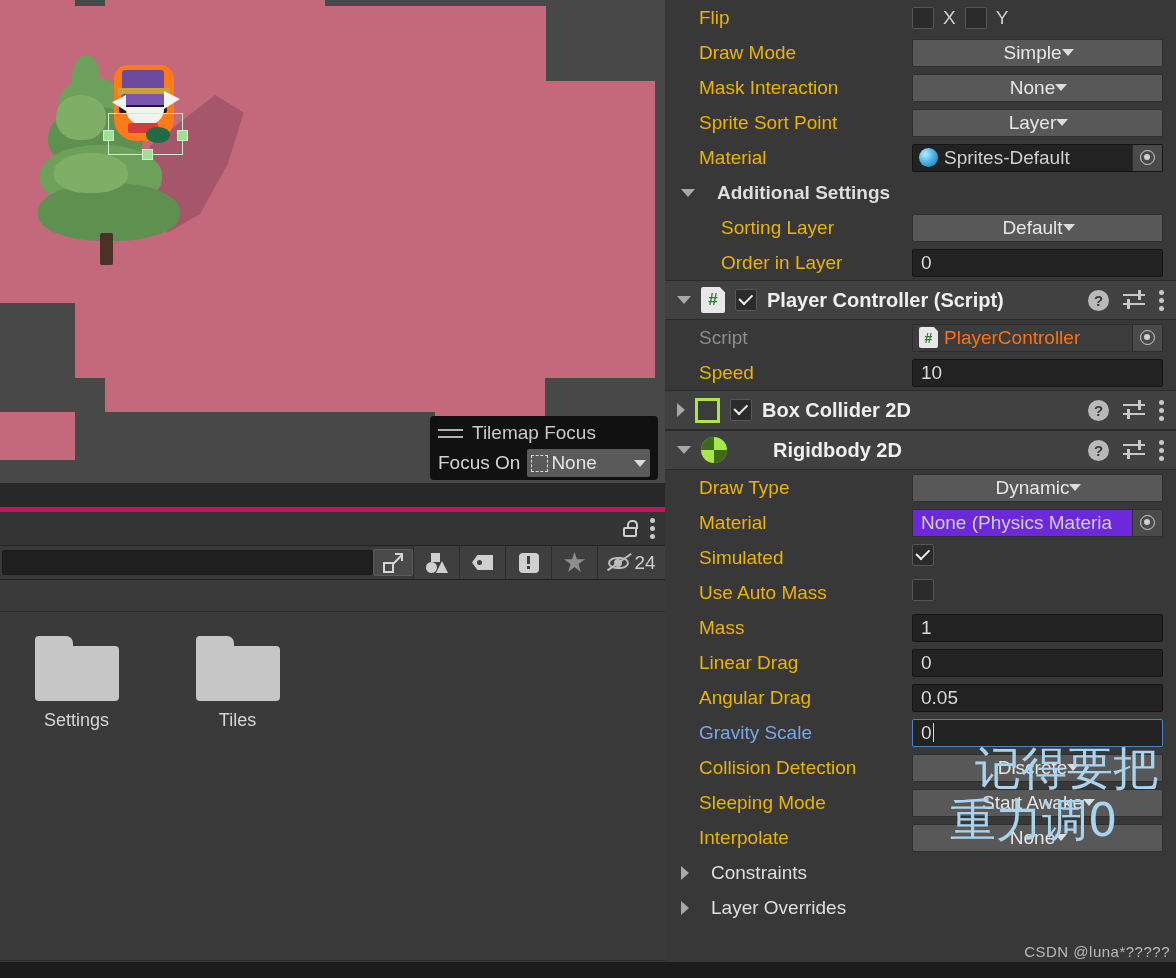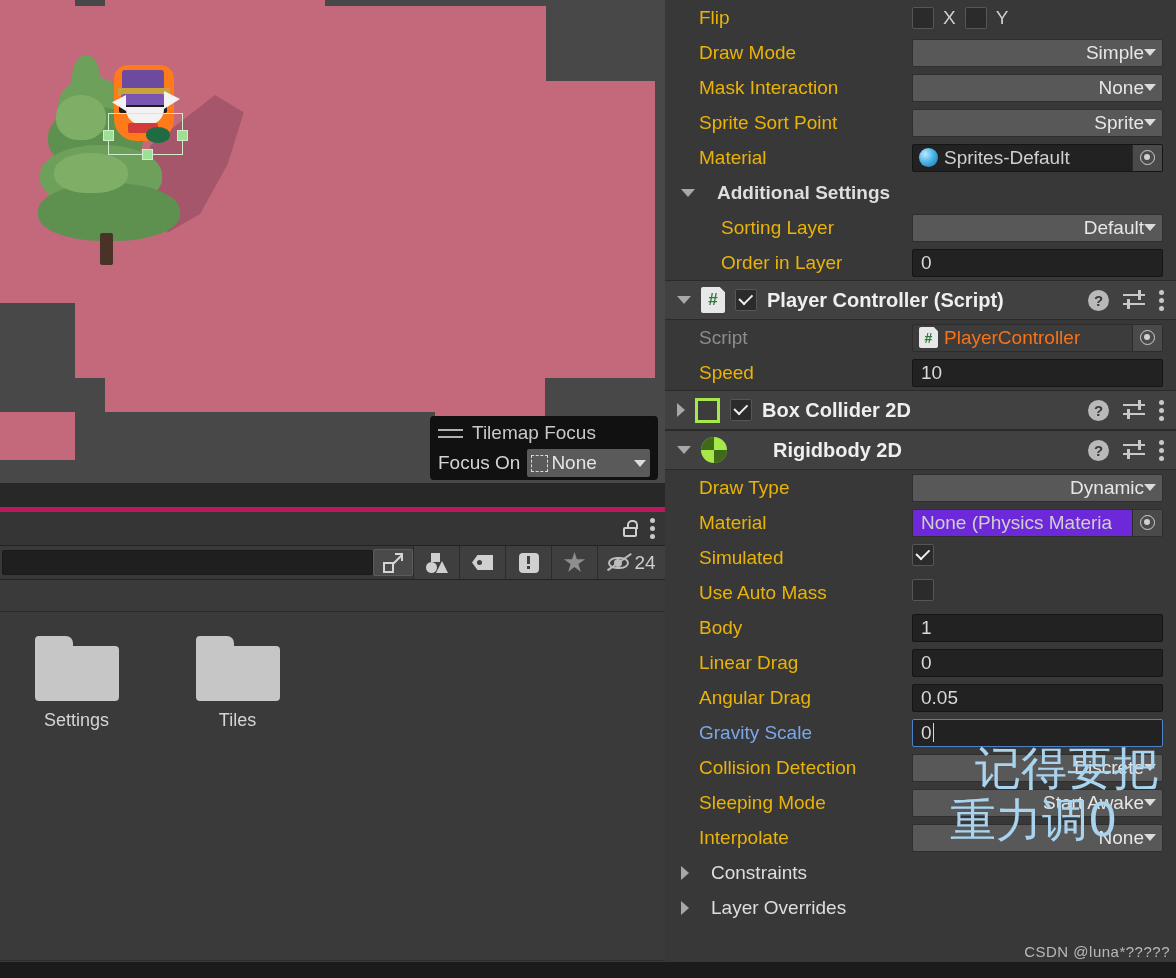--- a/index.html
+++ b/index.html
@@ -115,21 +115,21 @@
     height: 35px; display: flex; align-items: center; padding-left: 34px;
   }
   .row .lbl { color: #eab308; font-size: 19px; width: 213px; flex: none; }
   .row .lbl.indent { padding-left: 22px; }
   .row .lbl.hl { color: #7aa7e8; }
   .field { flex: 1; margin-right: 13px; height: 28px; position: relative; }
 
   .dropdown {
     height: 28px; background: #585858; border-radius: 2px; display: flex;
     align-items: center; padding: 0 6px 0 8px; color: #e6e6e6; font-size: 19px;
-    justify-content: flex-end; border: 1px solid #2f2f2f;
+    justify-content: center; border: 1px solid #2f2f2f;
   }
   .textfield {
     height: 28px; background: #222222; border: 1px solid #151515; border-radius: 2px;
     display: flex; align-items: center; padding: 0 8px; color: #d8d8d8; font-size: 19px;
   }
   .textfield.focused { border: 1.5px solid #4d82c8; }
   .objfield {
     height: 28px; background: #222222; border: 1px solid #151515; border-radius: 2px;
     display: flex; align-items: center; padding: 0 0 0 6px; color: #cfcfcf; font-size: 19px;
     overflow: hidden;
@@ -380,21 +380,21 @@
         <span>None</span>
         <span class="caret-dn"></span>
       </div>
         </div>
     </div>
 
     <div class="row">
       <span class="lbl">Sprite Sort Point</span>
       <div class="field">
           <div class="dropdown">
-        <span>Sprite</span>
+        <span>Layer</span>
         <span class="caret-dn"></span>
       </div>
         </div>
     </div>
 
     <div class="row">
       <span class="lbl">Material</span>
       <div class="field">
           <div class="objfield">
         <span class="sphere-icon"></span>
@@ -544,21 +544,21 @@
     </div>
 
     <div class="row">
       <span class="lbl">Use Auto Mass</span>
       <div class="field">
           <span class="chk"></span>
         </div>
     </div>
 
     <div class="row">
-      <span class="lbl">Body</span>
+      <span class="lbl">Mass</span>
       <div class="field">
           <div class="textfield">
         <span>1</span>
       </div>
         </div>
     </div>
 
     <div class="row">
       <span class="lbl">Linear Drag</span>
       <div class="field">

